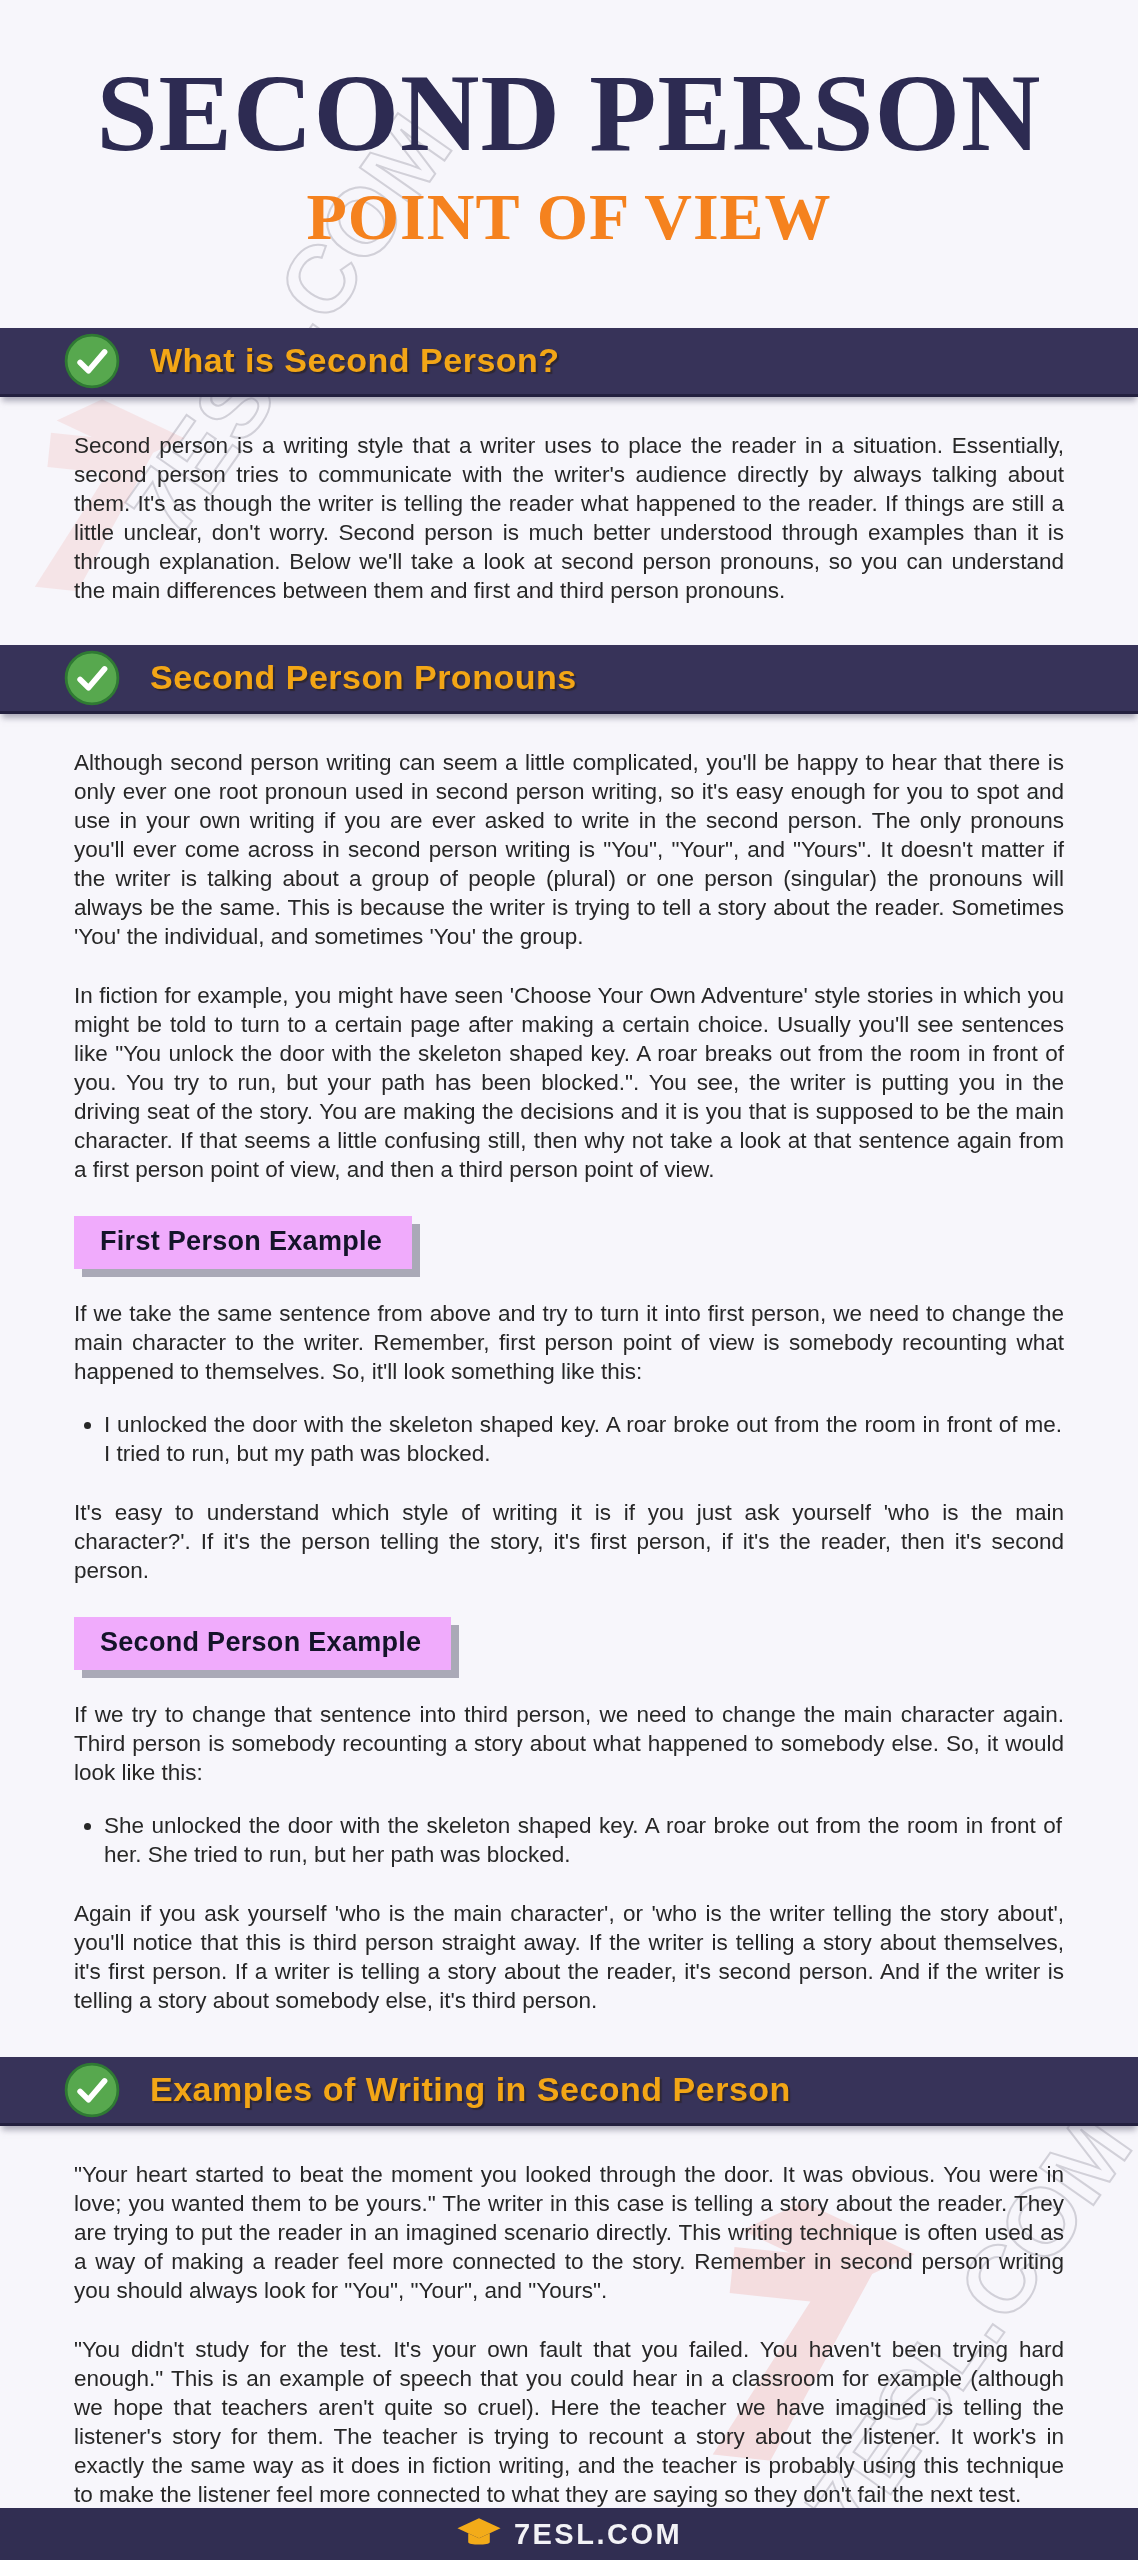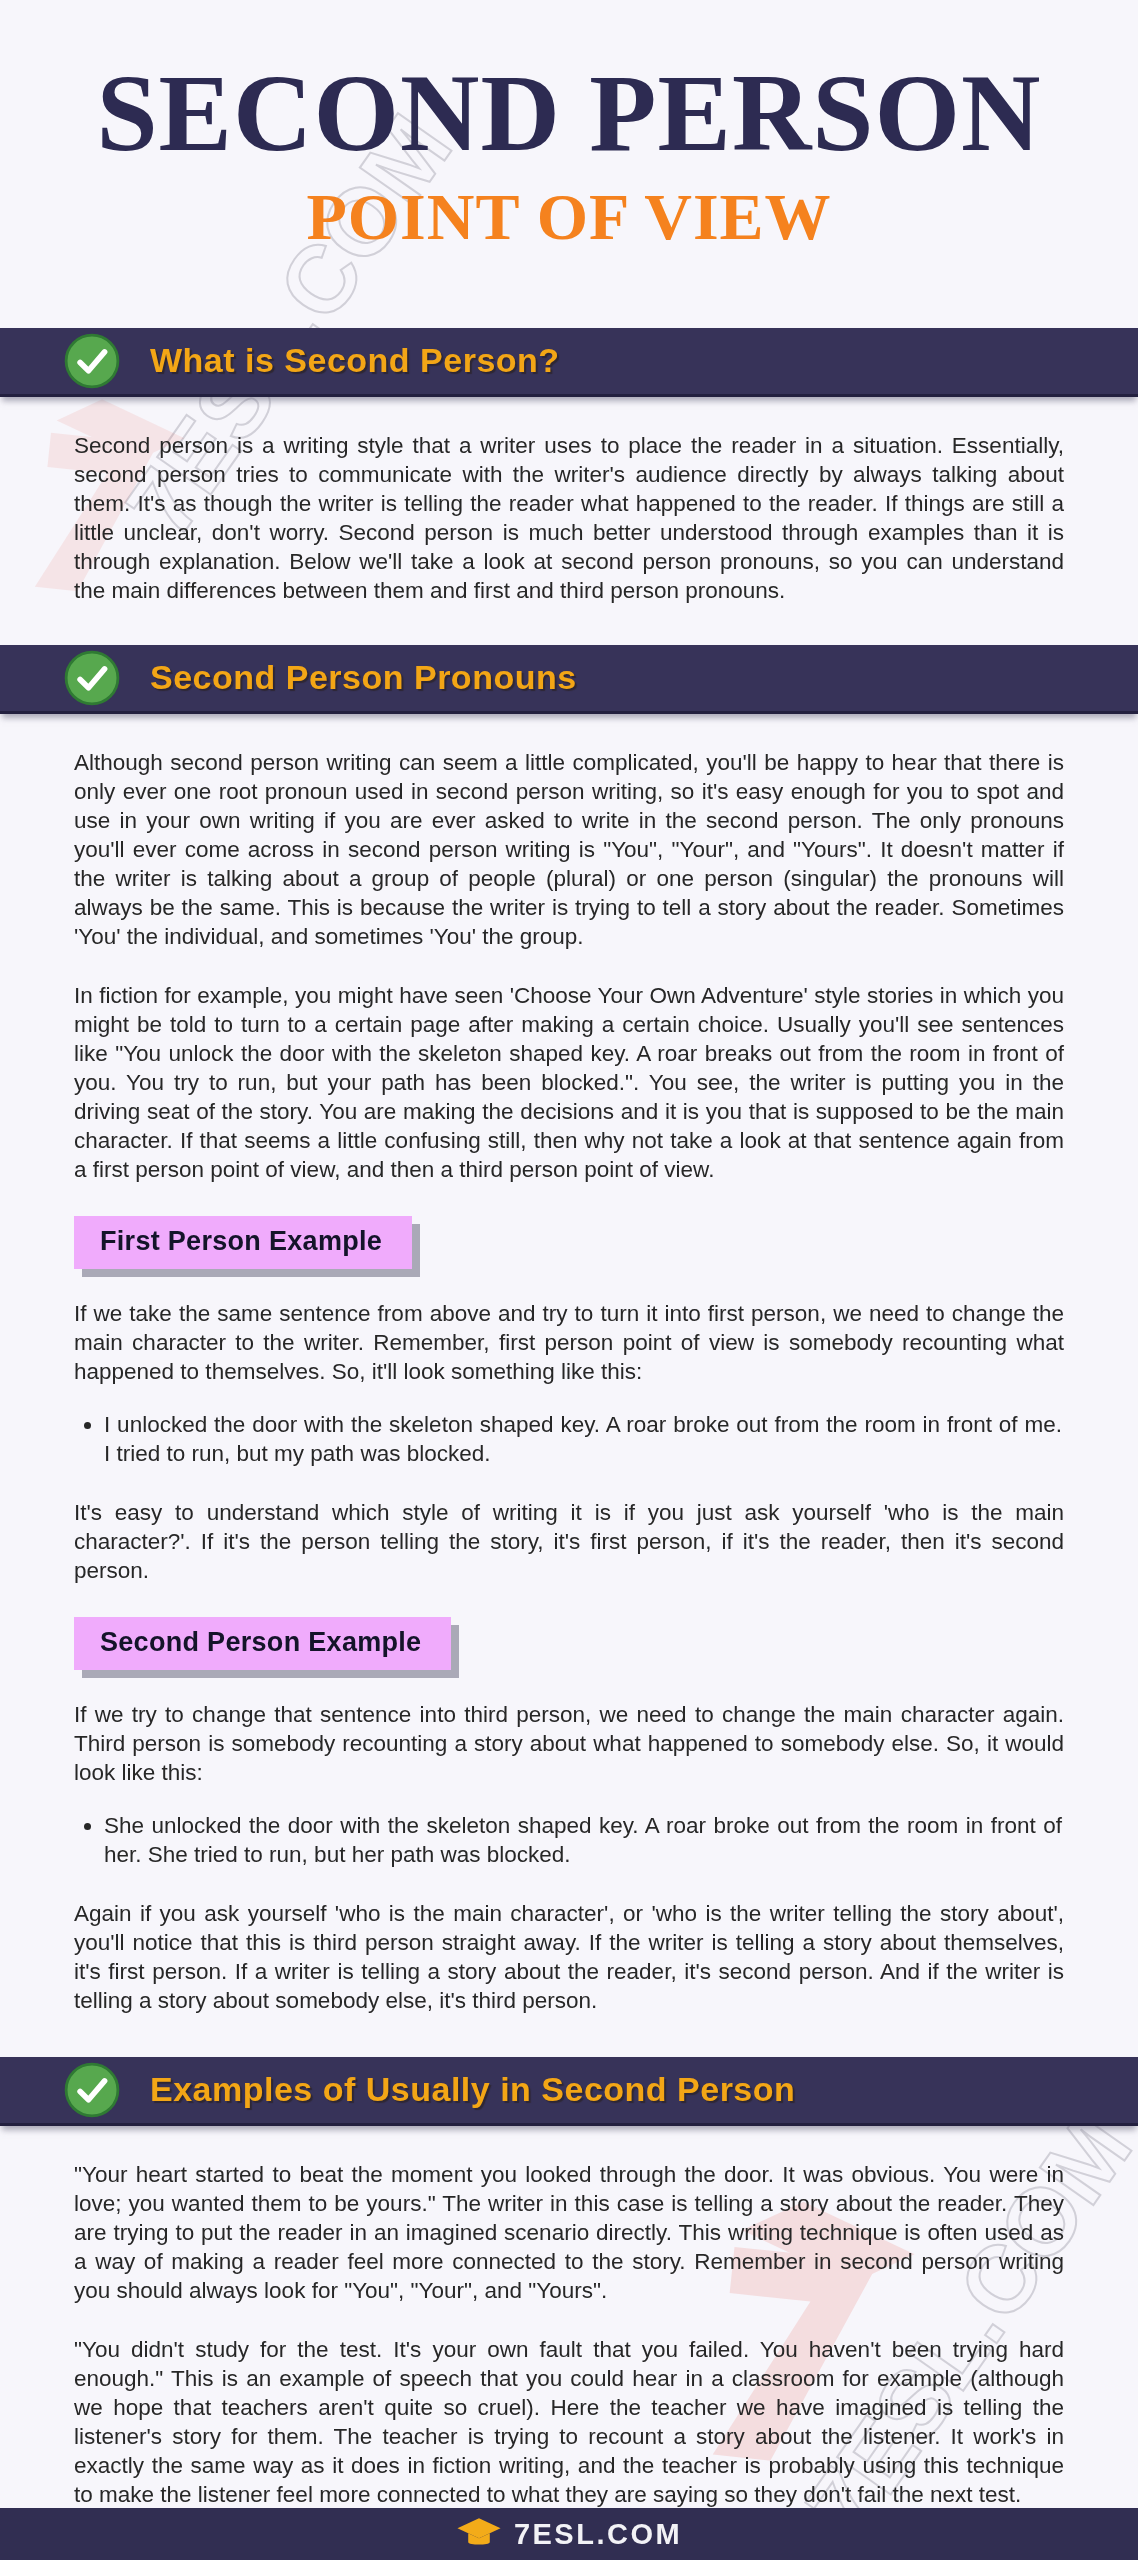--- a/index.html
+++ b/index.html
@@ -129,21 +129,21 @@
     <li>She unlocked the door with the skeleton shaped key. A roar broke out from the room in front of her. She tried to run, but her path was blocked.</li>
   </ul>
   <p class="body">Again if you ask yourself 'who is the main character', or 'who is the writer telling the story about', you'll notice that this is third person straight away. If the writer is telling a story about themselves, it's first person. If a writer is telling a story about the reader, it's second person. And if the writer is telling a story about somebody else, it's third person.</p>
 </div>
 
 <div class="band band-3">
   <svg class="check-badge" viewBox="0 0 40 40" aria-hidden="true">
     <circle cx="20" cy="20" r="18.5" fill="#57a84e" stroke="#2f7a33" stroke-width="2"></circle>
     <path d="M11.5 21 L17.5 27 L29 13.5" fill="none" stroke="#ffffff" stroke-width="4" stroke-linecap="round" stroke-linejoin="round"></path>
   </svg>
-  <h3>Examples of Usually in Second Person</h3>
+  <h3>Examples of Writing in Second Person</h3>
 </div>
 <div class="content">
   <p class="body first">"Your heart started to beat the moment you looked through the door. It was obvious. You were in love; you wanted them to be yours." The writer in this case is telling a story about the reader. They are trying to put the reader in an imagined scenario directly. This writing technique is often used as a way of making a reader feel more connected to the story. Remember in second person writing you should always look for "You", "Your", and "Yours".</p>
   <p class="body">"You didn't study for the test. It's your own fault that you failed. You haven't been trying hard enough." This is an example of speech that you could hear in a classroom for example (although we hope that teachers aren't quite so cruel). Here the teacher we have imagined is telling the listener's story for them. The teacher is trying to recount a story about the listener. It work's in exactly the same way as it does in fiction writing, and the teacher is probably using this technique to make the listener feel more connected to what they are saying so they don't fail the next test.</p>
   <p class="body">When using second person in speech or in writing, for fiction or for non-fiction, the purpose is almost universally the same: to make the reader or listener feel more connected to what you are saying. You're trying to put them in the driver's seat so they have to listen or read a little more actively.</p>
 </div>
 
 <div class="footer">
   <svg class="cap-icon" viewBox="0 0 64 48" aria-hidden="true">
     <polygon points="32,2 62,16 32,30 2,16" fill="#f3ab19"></polygon>

